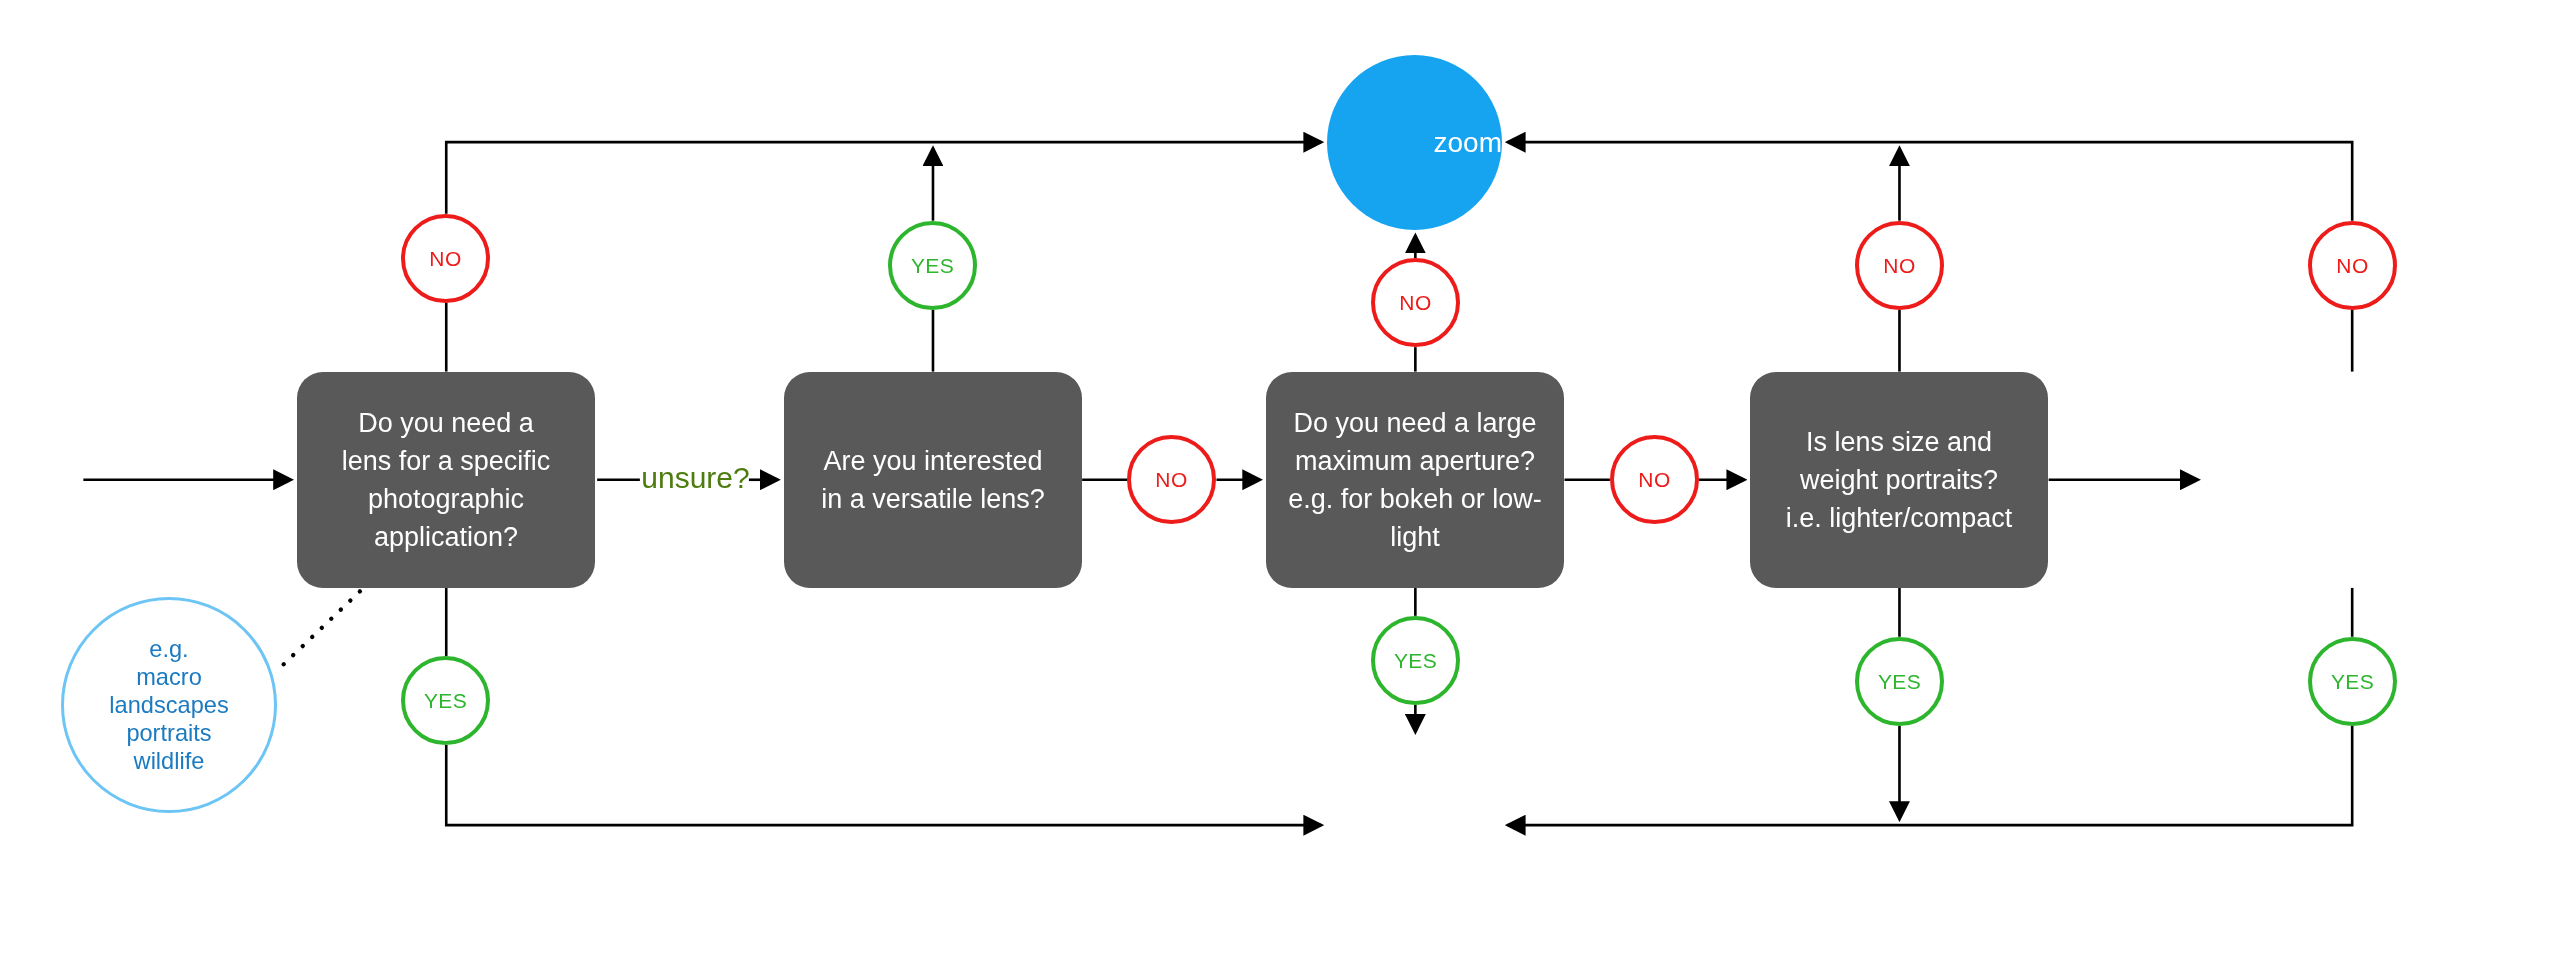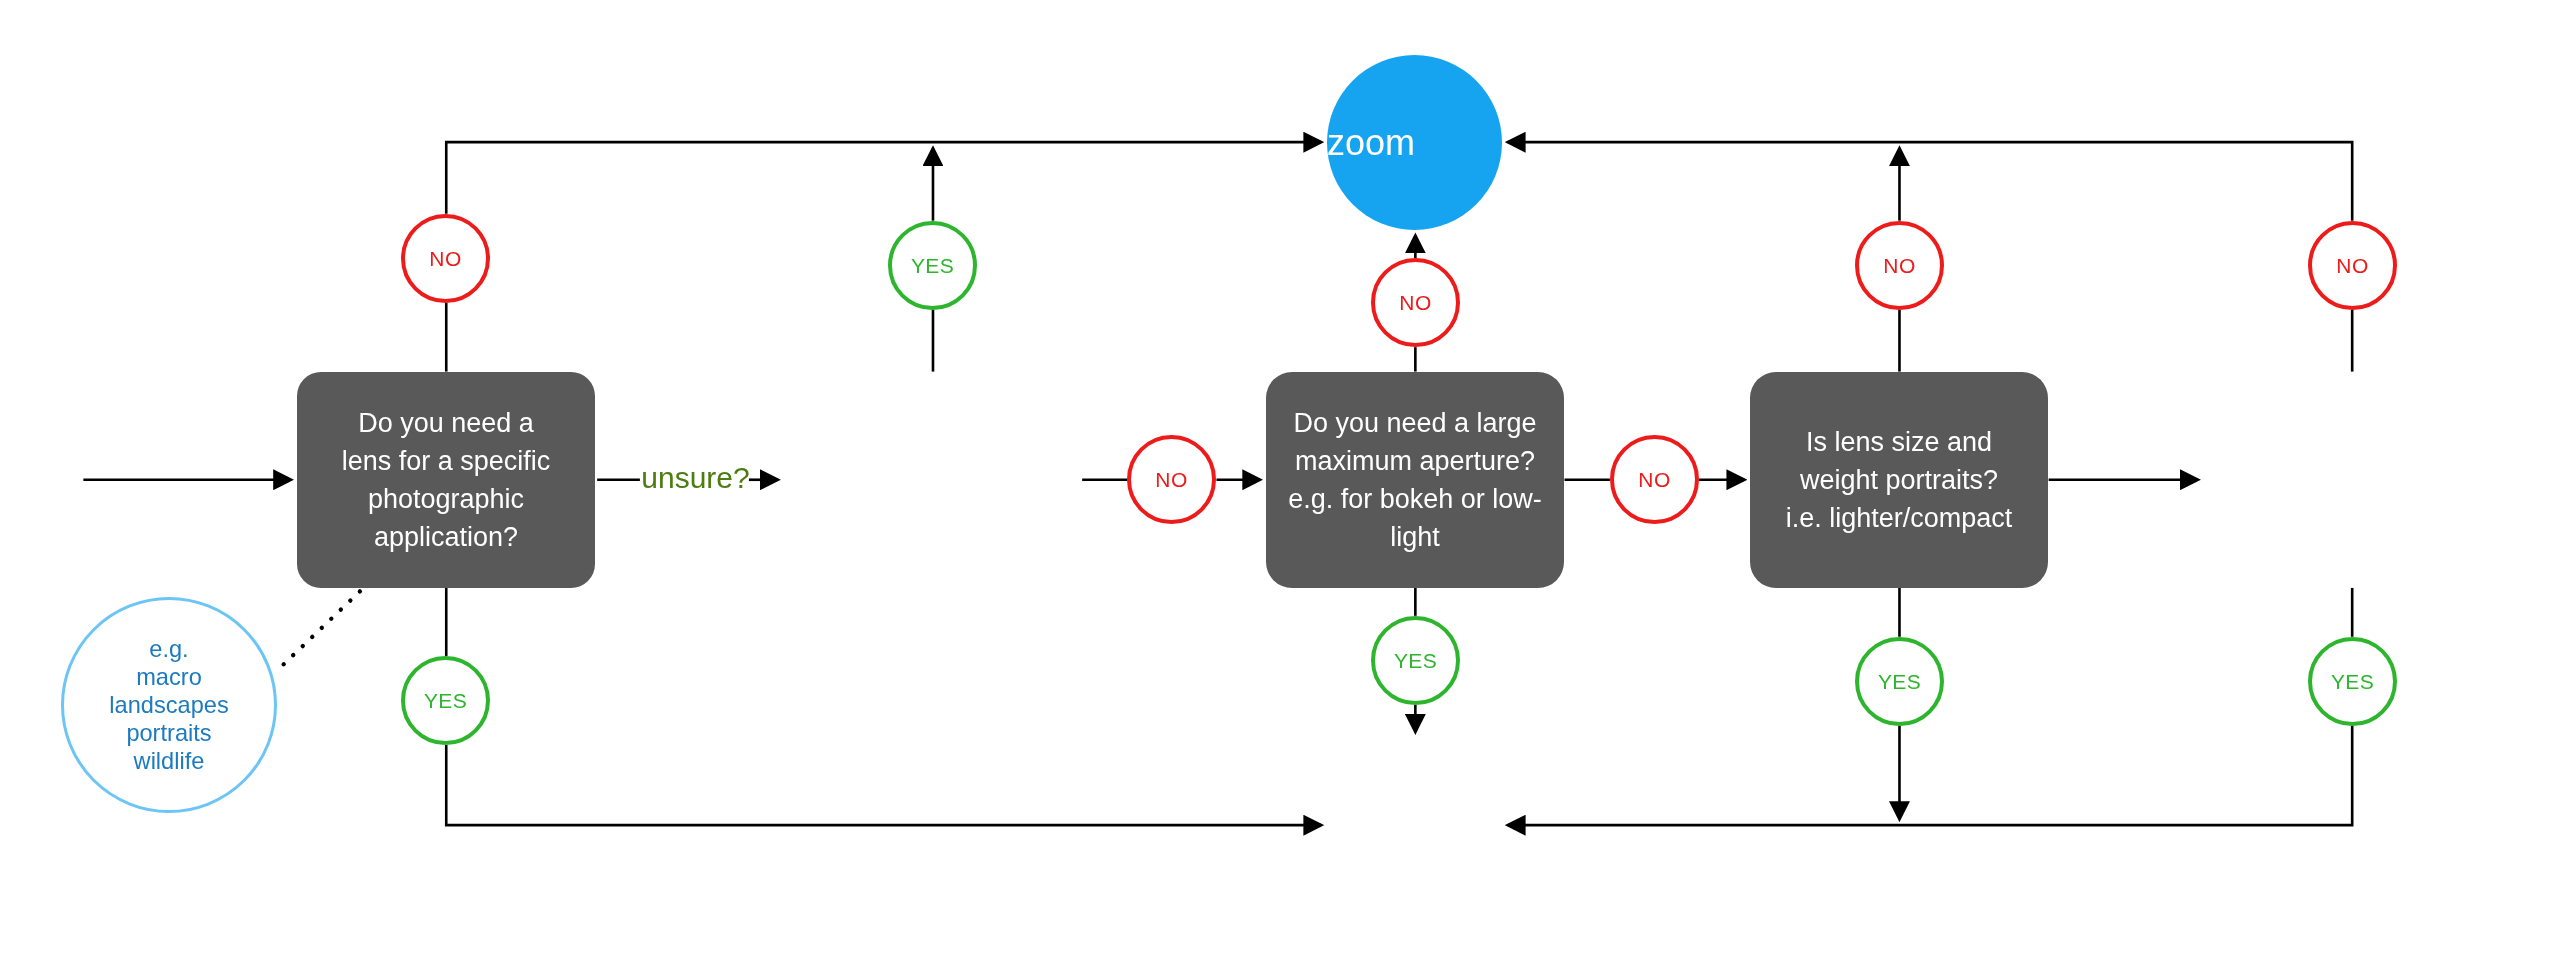--- a/index.html
+++ b/index.html
@@ -33,22 +33,22 @@
     white-space: pre-line;
   }
   .terminal {
     position: absolute;
     width: 175px;
     height: 175px;
     border-radius: 50%;
     color: #ffffff;
     display: flex;
     align-items: center;
-    justify-content: flex-start;
-    font-size: 36px;
+    justify-content: flex-end;
+    font-size: 28px;
   }
   .terminal.zoom  { background: #16A4F0; }
   .terminal.prime { background: #CA2C7E; }
   .badge {
     position: absolute;
     width: 89px;
     height: 89px;
     box-sizing: border-box;
     border-radius: 50%;
     background: #ffffff;
@@ -143,25 +143,29 @@
       <path d="M 2696 832 V 946 H 1728" marker-end="url(#arrow)"></path>
 
       <path d="M 412 678 L 322 764" stroke-width="5" stroke-linecap="round" stroke-dasharray="0.1 15"></path>
     </g>
   </svg>
 
   <div class="terminal zoom" style="left:1327px; top:55px;">
     <span>zoom</span>
   </div>
 
-  <div class="qbox" style="left:297px; top:372px;border-radius:24px;">
+  <div class="qbox" style="left:297px; top:372px;">
     <span>Do you need a
 lens for a specific
 photographic
 application?</span>
+  </div>
+  <div class="qbox" style="left:784px; top:372px;">
+    <span>Are you interested
+in a versatile lens?</span>
   </div>
   <div class="qbox" style="left:1266px; top:372px;">
     <span>Do you need a large
 maximum aperture?
 e.g. for bokeh or low-
 light</span>
   </div>
   <div class="qbox" style="left:1750px; top:372px;">
     <span>Is lens size and
 weight portraits?

